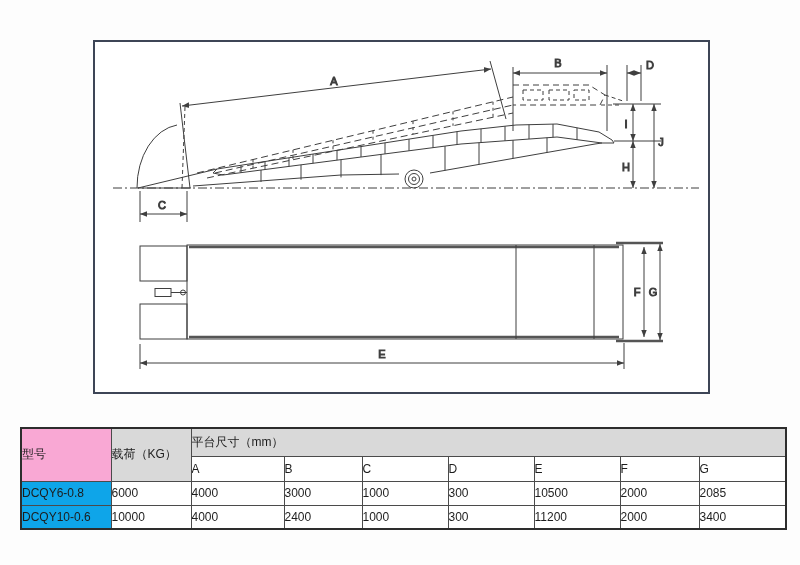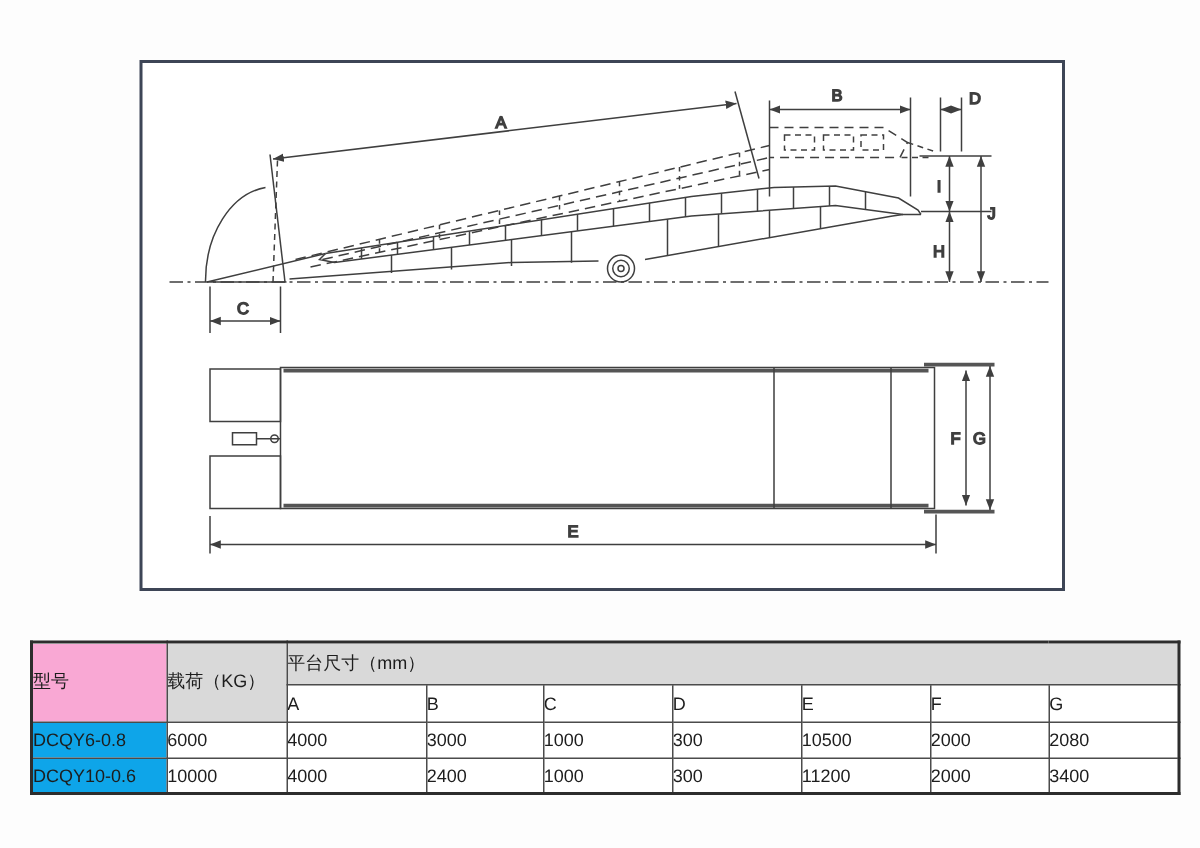--- a/index.html
+++ b/index.html
@@ -188,21 +188,21 @@
     </tr>
     <tr class="r-data">
       <td class="model-cell">DCQY6-0.8</td>
       <td>6000</td>
       <td>4000</td>
       <td>3000</td>
       <td>1000</td>
       <td>300</td>
       <td>10500</td>
       <td>2000</td>
-      <td>2080</td>
+      <td>2085</td>
     </tr>
     <tr class="r-data">
       <td class="model-cell">DCQY10-0.6</td>
       <td>10000</td>
       <td>4000</td>
       <td>2400</td>
       <td>1000</td>
       <td>300</td>
       <td>11200</td>
       <td>2000</td>

